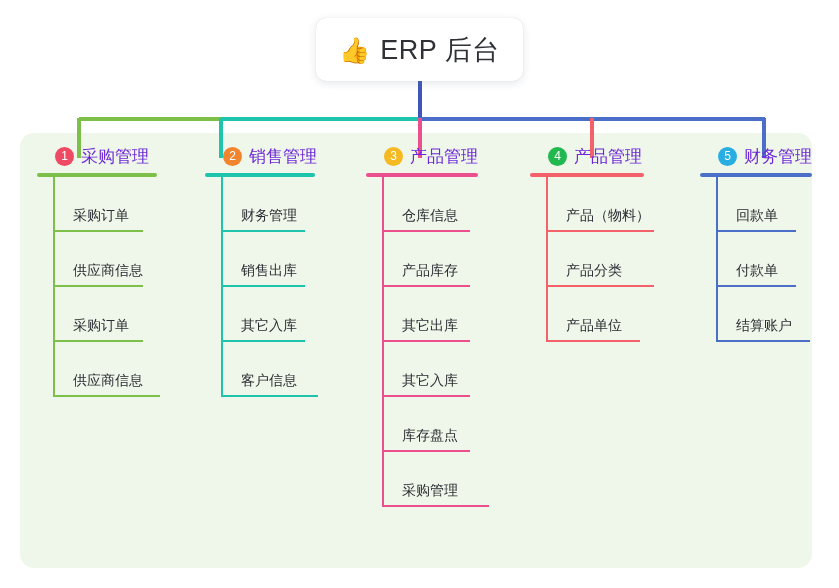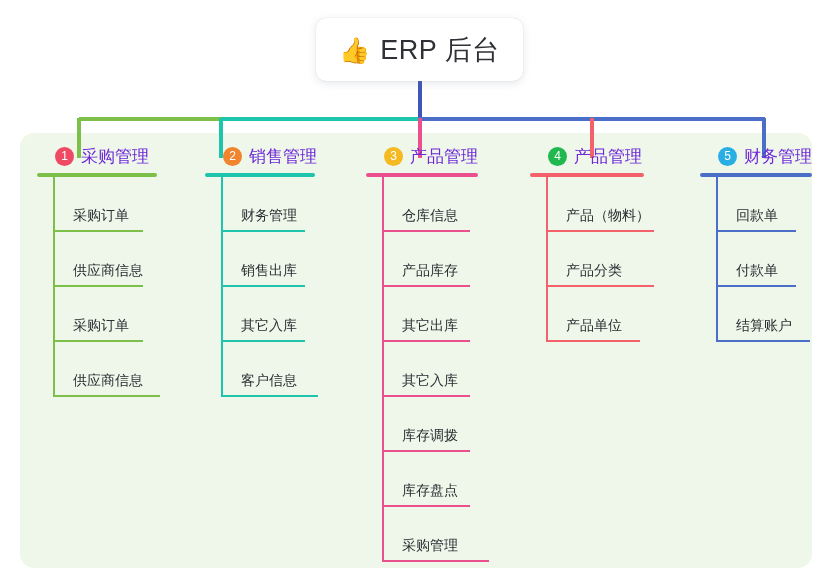--- a/index.html
+++ b/index.html
@@ -226,24 +226,20 @@
           </div>
           <div class="leaf">
             <span class="leaf-label">其它出库</span>
             <div class="leaf-rule" style="background: rgb(236, 79, 142); width: 86px;"></div>
           </div>
           <div class="leaf">
             <span class="leaf-label">其它入库</span>
             <div class="leaf-rule" style="background: rgb(236, 79, 142); width: 86px;"></div>
           </div>
           <div class="leaf">
-            <span class="leaf-label">库存调拨</span>
-            <div class="leaf-rule" style="background: rgb(236, 79, 142); width: 86px;"></div>
-          </div>
-          <div class="leaf">
             <span class="leaf-label">库存盘点</span>
             <div class="leaf-rule" style="background: rgb(236, 79, 142); width: 86px;"></div>
           </div>
           <div class="leaf">
             <span class="leaf-label">采购管理</span>
             <div class="leaf-rule" style="background: rgb(236, 79, 142); width: 105px;"></div>
           </div>
         </div>
       </div>
       <div class="column" style="left: 530px;">

